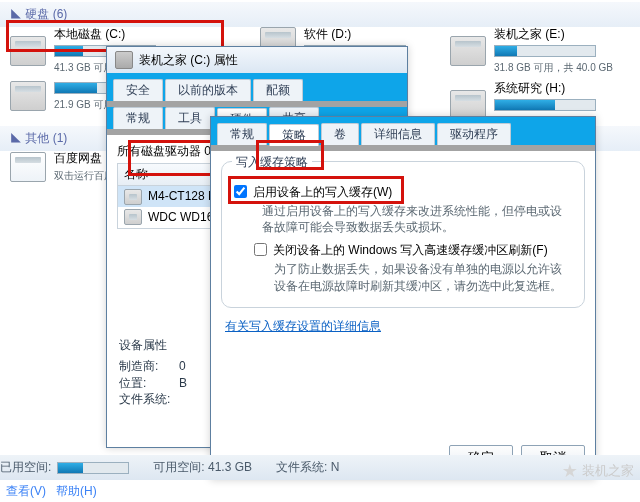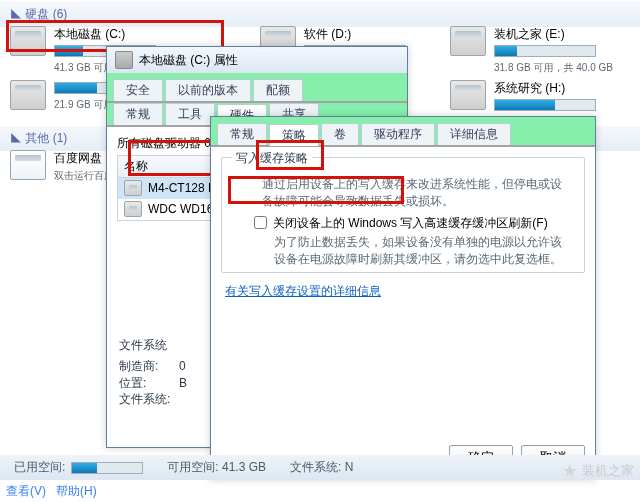--- a/index.html
+++ b/index.html
@@ -1,42 +1,42 @@
 <!DOCTYPE html>
 <html><head>
 <meta charset="utf-8">
 <style>
 html,body{margin:0;padding:0;font:12px/1.4 "Microsoft YaHei","Segoe UI",Tahoma,sans-serif;background:#fff;color:#000;width:640px;height:502px;overflow:hidden;position:relative}
-.row{display:flex;}
+.row{display:flex;align-items:center}
 .icon-drive{width:34px;height:28px;background:linear-gradient(#e8e8e8,#cfcfcf);border:1px solid #9aa5ad;border-radius:2px;position:relative;margin-right:8px;flex:none}
 .icon-drive::after{content:"";position:absolute;left:4px;right:4px;top:4px;height:6px;background:linear-gradient(#b7c4cc,#d6dee3);border-radius:1px}
 .bar{height:10px;width:100px;background:#e2e9ee;border:1px solid #9bb0bf;position:relative;margin:2px 0}
 .bar>i{position:absolute;left:0;top:0;bottom:0;background:linear-gradient(#2faee6,#1078b4)}
 .title-gray{color:#5a69a8;padding:4px 10px;background:linear-gradient(#f5f8fc,#e6eef7)}
 .drive{position:absolute;width:200px}
 .drive small{color:#5b6872}
 .redbox{position:absolute;border:3px solid #d4120c;background:transparent;pointer-events:none}
 .win{position:absolute;background:#fff;border:1px solid #5d7fa0;box-shadow:0 0 8px rgba(0,0,0,.18)}
 .win .titlebar{height:26px;background:linear-gradient(#f3f7fc,#dbe7f3);display:flex;align-items:center;padding:0 8px;font-size:12px}
 .win .titlebar .dicon{width:16px;height:16px;background:linear-gradient(#ccc,#aaa);border:1px solid #888;border-radius:2px;margin-right:6px}
-.tabs{display:flex;border-bottom:2px solid #a3a3a3;padding:6px 6px 0;background:#86efac}
+.tabs{display:flex;border-bottom:6px solid #a3a3a3;padding:6px 6px 0;background:#0ea5e9}
 .tab{padding:2px 12px;border:1px solid #bfcbd6;border-bottom:none;margin-right:2px;background:#eef3f8;color:#314057;cursor:default;border-radius:2px 2px 0 0}
 .tab.active{background:#fff;position:relative;top:1px}
-.group{border:1px solid #c9d3dc;margin:10px;border-radius:2px;position:relative;padding:18px 12px 4px}
+.group{border:1px solid #c9d3dc;margin:10px;border-radius:10px;position:relative;padding:18px 12px 12px}
 .group>.legend{position:absolute;top:-8px;left:10px;background:#fff;padding:0 4px;color:#314057}
 .chk{display:flex;align-items:flex-start;margin:4px 0 2px}
 .chk input{margin:1px 6px 0 0}
 .desc{color:#5b6872;margin-left:28px}
 a.link{color:#0b61c4;text-decoration:underline}
 .btn{min-width:64px;padding:3px 12px;background:linear-gradient(#fdfdfd,#e7eef5);border:1px solid #8ea3b6;border-radius:2px}
 .footer-btns{position:absolute;right:10px;bottom:8px;display:flex;gap:8px}
 .wm{position:absolute;right:6px;bottom:18px;color:#cbcbcb;font-size:13px;pointer-events:none;display:flex;align-items:center;gap:4px}
 .star{color:#d6d6d6;font-size:18px}
 .section-header{position:absolute;left:0;top:2px;right:0}
-.stat{position:absolute;left:0;bottom:22px;right:0;background:linear-gradient(#eef3f8,#dde7f1);padding:4px 14px;display:flex;gap:24px;color:#4a5a6a}
+.stat{position:absolute;left:0;bottom:22px;right:0;background:linear-gradient(#eef3f8,#dde7f1);padding:4px 0;display:flex;gap:24px;color:#4a5a6a}
 .menu{position:absolute;left:6px;bottom:2px;color:#3b82f6}
 .devprops{position:absolute;left:12px;color:#2b3a4a}
 </style>
 </head>
 <body>
 
 <div class="section-header title-gray">◣ <span>硬盘 (6)</span></div>
 
 <div class="drive" style="left:10px;top:26px">
   <div class="row">
@@ -97,21 +97,21 @@
     <div><div>百度网盘</div>
       <small>双击运行百度</small></div>
     </div>
 </div>
 
 <div class="redbox" style="left:6px;top:20px;width:212px;height:26px"></div>
 
 <div class="win" style="left:106px;top:46px;width:300px;height:400px">
   <div class="titlebar">
       <span class="dicon"></span>
-      <span>本地磁盘 (C:) 属性</span>
+      <span>装机之家 (C:) 属性</span>
     </div>
   <div class="tabs">
     <div class="tab">安全</div>
     <div class="tab">以前的版本</div>
     <div class="tab">配额</div>
   </div>
   <div class="tabs" style="padding-top:0">
     <div class="tab">常规</div>
     <div class="tab">工具</div>
     <div class="tab active">硬件</div>
@@ -125,46 +125,50 @@
           <span class="icon-drive" style="width:16px;height:14px;margin-right:6px"></span>
           <span>M4-CT128 M4S</span>
         </div>
       <div class="row" style="padding:2px 6px">
           <span class="icon-drive" style="width:16px;height:14px;margin-right:6px"></span>
           <span>WDC WD1600AA</span>
         </div>
     </div>
   </div>
   <div class="devprops" style="top:290px">
-    <div style="margin-bottom:4px">文件系统</div>
+    <div style="margin-bottom:4px">设备属性</div>
     <div class="row">
         <span style="width:60px">制造商:</span>
         <span>0</span>
       </div>
     <div class="row">
         <span style="width:60px">位置:</span>
         <span>B</span>
       </div>
     <div class="row">
         <span style="width:60px">文件系统:</span>
       </div>
   </div>
 </div>
 <div class="redbox" style="left:128px;top:140px;width:90px;height:30px"></div>
 
 <div class="win" style="left:210px;top:116px;width:384px;height:362px">
   <div class="tabs">
     <div class="tab">常规</div>
     <div class="tab active">策略</div>
     <div class="tab">卷</div>
+    <div class="tab">详细信息</div>
     <div class="tab">驱动程序</div>
-    <div class="tab">详细信息</div>
   </div>
   <div class="group">
     <span class="legend">写入缓存策略</span>
+    <label class="chk">
+      <input type="checkbox" checked="" style="">
+      <span>启用设备上的写入缓存(W)</span>
+    </label>
     <div class="desc">通过启用设备上的写入缓存来改进系统性能，但停电或设备故障可能会导致数据丢失或损坏。</div>
     <label class="chk" style="margin-top:6px;margin-left:20px">
       <input type="checkbox" style="">
       <span>关闭设备上的 Windows 写入高速缓存缓冲区刷新(F)</span>
     </label>
     <div class="desc" style="margin-left:40px">为了防止数据丢失，如果设备没有单独的电源以允许该设备在电源故障时刷新其缓冲区，请勿选中此复选框。</div>
   </div>
   <div style="margin:6px 14px"><a href="#" class="link">有关写入缓存设置的详细信息</a></div>
   <div class="footer-btns">
     <button class="btn">确定</button>

